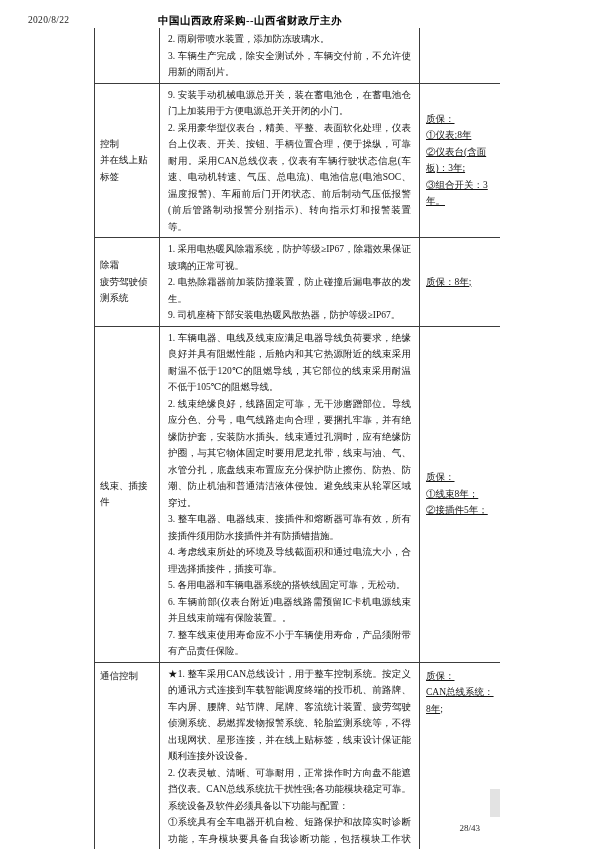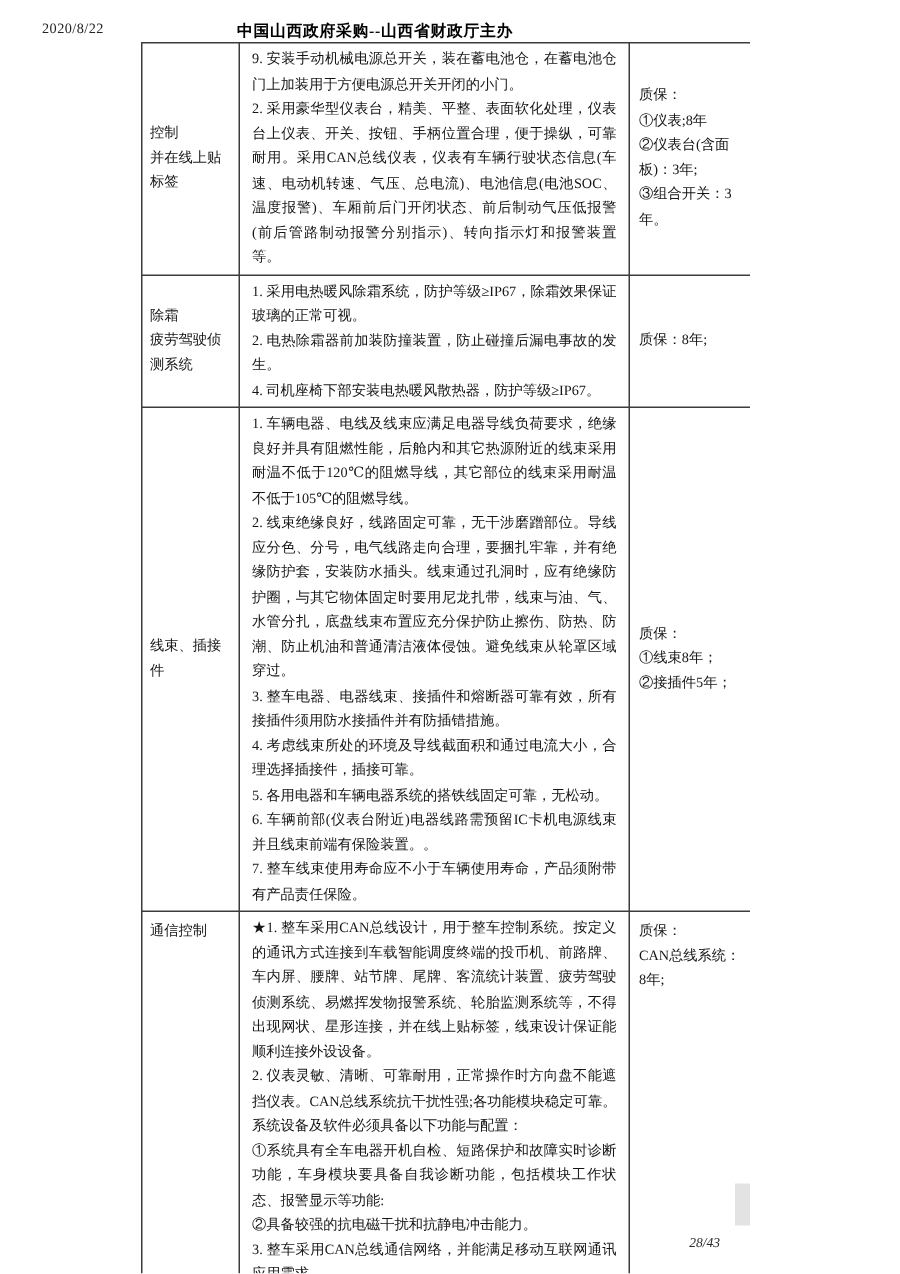--- a/index.html
+++ b/index.html
@@ -48,71 +48,78 @@
     padding:3px 8px 2px 8px;
     white-space:pre-wrap;
     word-break:break-all;
     text-align:justify;
   }
   td.wty{
     vertical-align:middle;
     padding:8px 6px;
     white-space:pre-wrap;
     word-break:break-all;
+    text-decoration:underline;
   }
   tr.top-align td.lbl, tr.top-align td.wty{
     vertical-align:top;padding-top:5px;
   }
   
   .artifact{
     position:absolute;left:490px;top:789px;width:13px;height:28px;
     background:#e3e3e3;
   }
   
   .ftr-url{
     position:absolute;left:28px;top:823px;
     font-size:9px;color:#2a2a2a;letter-spacing:.2px;
     font-family:"Liberation Serif","DejaVu Serif",serif;
   }
   .ftr-page{
     position:absolute;right:20px;top:823px;
-    font-size:9px;color:#2a2a2a;font-style:italic;
+    font-size:9px;color:#2a2a2a;
   }
 </style>
 </head>
 <body>
 
 <div class="page">
 
   <div class="hdr-date">2020/8/22</div>
   <div class="hdr-title">中国山西政府采购--山西省财政厅主办</div>
 
   <table class="spec">
     <colgroup>
       <col style="width:65px">
       <col style="width:260px">
       <col style="width:82px">
     </colgroup>
     <tbody>
+        <tr class="first" style="height:49px">
+      <td class="lbl"></td>
+      <td class="cnt">2. 雨刷带喷水装置，添加防冻玻璃水。
+3. 车辆生产完成，除安全测试外，车辆交付前，不允许使用新的雨刮片。</td>
+      <td class="wty"></td>
+    </tr>
     <tr style="height:132px">
       <td class="lbl">控制
 并在线上贴标签</td>
       <td class="cnt">9. 安装手动机械电源总开关，装在蓄电池仓，在蓄电池仓门上加装用于方便电源总开关开闭的小门。
 2. 采用豪华型仪表台，精美、平整、表面软化处理，仪表台上仪表、开关、按钮、手柄位置合理，便于操纵，可靠耐用。采用CAN总线仪表，仪表有车辆行驶状态信息(车速、电动机转速、气压、总电流)、电池信息(电池SOC、温度报警)、车厢前后门开闭状态、前后制动气压低报警(前后管路制动报警分别指示)、转向指示灯和报警装置等。</td>
       <td class="wty">质保：
 ①仪表;8年
 ②仪表台(含面板)：3年;
 ③组合开关：3年。</td>
     </tr>
     <tr style="height:66px">
       <td class="lbl">除霜
 疲劳驾驶侦测系统</td>
       <td class="cnt">1. 采用电热暖风除霜系统，防护等级≥IP67，除霜效果保证玻璃的正常可视。
 2. 电热除霜器前加装防撞装置，防止碰撞后漏电事故的发生。
-4. 司机座椅下部安装电热暖风散热器，防护等级≥IP67。</td>
+9. 司机座椅下部安装电热暖风散热器，防护等级≥IP67。</td>
       <td class="wty">质保：8年;</td>
     </tr>
     <tr style="height:309px">
       <td class="lbl">线束、插接件</td>
       <td class="cnt">1. 车辆电器、电线及线束应满足电器导线负荷要求，绝缘良好并具有阻燃性能，后舱内和其它热源附近的线束采用耐温不低于120℃的阻燃导线，其它部位的线束采用耐温不低于105℃的阻燃导线。
 2. 线束绝缘良好，线路固定可靠，无干涉磨蹭部位。导线应分色、分号，电气线路走向合理，要捆扎牢靠，并有绝缘防护套，安装防水插头。线束通过孔洞时，应有绝缘防护圈，与其它物体固定时要用尼龙扎带，线束与油、气、水管分扎，底盘线束布置应充分保护防止擦伤、防热、防潮、防止机油和普通清洁液体侵蚀。避免线束从轮罩区域穿过。
 3. 整车电器、电器线束、接插件和熔断器可靠有效，所有接插件须用防水接插件并有防插错措施。
 4. 考虑线束所处的环境及导线截面积和通过电流大小，合理选择插接件，插接可靠。
 5. 各用电器和车辆电器系统的搭铁线固定可靠，无松动。
 6. 车辆前部(仪表台附近)电器线路需预留IC卡机电源线束并且线束前端有保险装置。。

